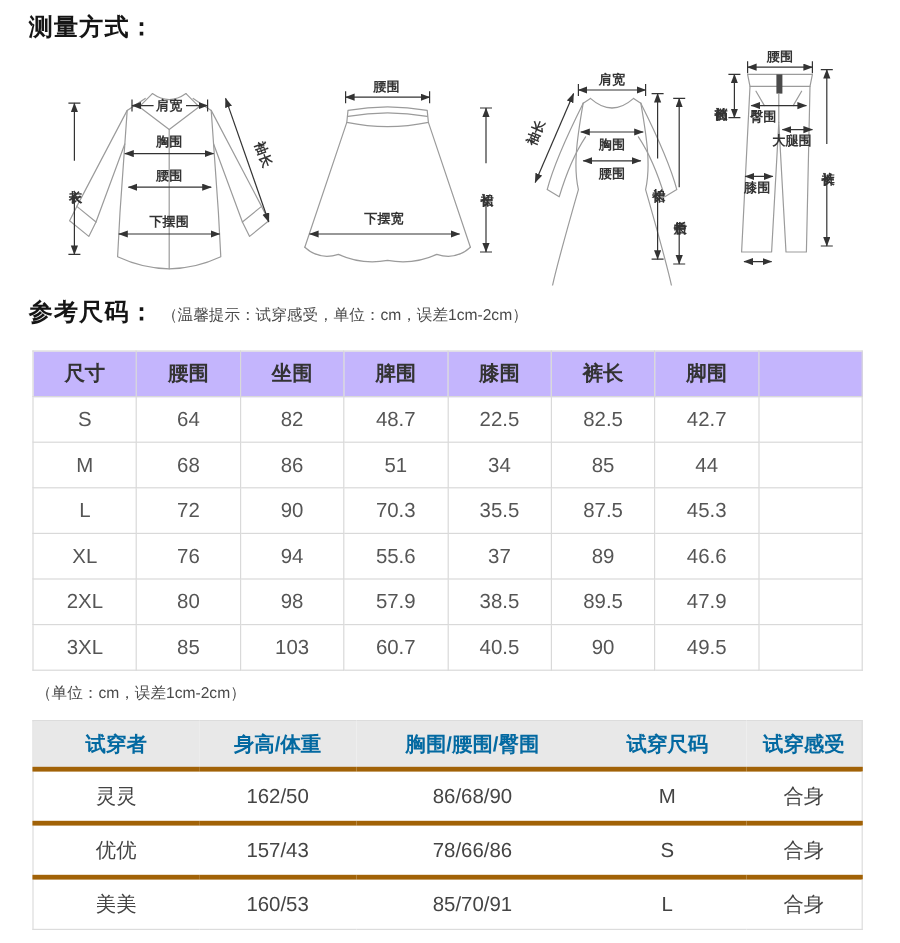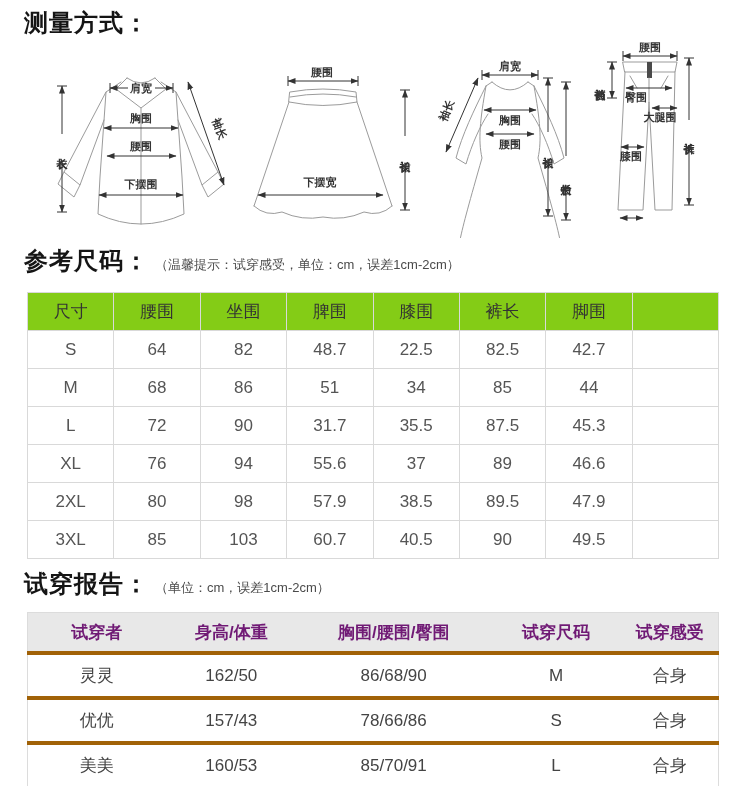--- a/index.html
+++ b/index.html
@@ -1,34 +1,34 @@
 <!DOCTYPE html>
 <html><head>
 <meta charset="utf-8">
 <style>
   html,body{margin:0;padding:0;background:#fff;}
   body{width:750px;height:786px;font-family:"Liberation Sans","DejaVu Sans",sans-serif;color:#333;overflow:hidden;}
   .title-row{display:flex;align-items:baseline;margin:8px 0 0 24px;}
-  .section-title{font-size:24px;font-weight:bold;color:#151515;letter-spacing:1px;line-height:30px;white-space:nowrap;}
+  .section-title{font-size:20px;font-weight:bold;color:#151515;letter-spacing:1px;line-height:30px;white-space:nowrap;}
   .section-note{font-size:13px;color:#4a4a4a;margin-left:6px;white-space:nowrap;}
   .diagrams{display:block;margin:2px 0 0 0;}
   svg text{font-family:"Liberation Sans","DejaVu Sans",sans-serif;fill:#333;font-size:11px;font-weight:600;}
   svg .vtext{writing-mode:vertical-rl;text-orientation:upright;}
   svg .garment{fill:none;stroke:#9b9b9b;stroke-width:1;stroke-linejoin:round;stroke-linecap:round;}
   svg .dim{stroke:#333;stroke-width:1;fill:none;}
   svg .tick{stroke:#333;stroke-width:1;}
   
   table{border-collapse:collapse;table-layout:fixed;}
   .size-table{width:692px;margin:16px 0 0 27px;}
   .size-table td,.size-table th{border:1px solid #d9d9d9;height:37px;text-align:center;vertical-align:middle;font-size:17px;padding:0;}
-  .size-table th{font-weight:normal;color:#333;background:#84cc16;}
+  .size-table th{font-weight:bold;color:#333;background:#c4b5fd;}
   .size-table td{font-weight:normal;color:#555;}
   
   .fit-table{width:692px;margin:13px 0 0 27px;border:1px solid #dcdcdc;}
-  .fit-table th{background:#e8e8e8;height:38px;font-size:17px;font-weight:bold;color:#701a75;text-align:center;vertical-align:middle;padding:0;}
+  .fit-table th{background:#e8e8e8;height:38px;font-size:17px;font-weight:bold;color:#0369a1;text-align:center;vertical-align:middle;padding:0;}
   .fit-table td{height:41px;border-top:4px solid #a16207;font-size:17px;color:#444;text-align:center;vertical-align:middle;padding:0;}
 </style>
 </head>
 <body>
 
 <div class="title-row">
   <span class="section-title">测量方式：</span>
 </div>
 
 <svg class="diagrams" width="750" height="198" viewBox="0 0 750 198">
@@ -213,21 +213,21 @@
       <td>51</td>
       <td>34</td>
       <td>85</td>
       <td>44</td>
       <td></td>
     </tr>
     <tr>
       <td>L</td>
       <td>72</td>
       <td>90</td>
-      <td>31.7</td>
+      <td>70.3</td>
       <td>35.5</td>
       <td>87.5</td>
       <td>45.3</td>
       <td></td>
     </tr>
     <tr>
       <td>XL</td>
       <td>76</td>
       <td>94</td>
       <td>55.6</td>
@@ -253,21 +253,20 @@
       <td>60.7</td>
       <td>40.5</td>
       <td>90</td>
       <td>49.5</td>
       <td></td>
     </tr>
   </tbody>
 </table>
 
 <div class="title-row" style="margin-top:10px;">
-  <span class="section-title">试穿报告：</span>
   <span class="section-note">（单位：cm，误差1cm-2cm）</span>
 </div>
 
 <table class="fit-table">
   <colgroup>
     <col style="width:20%">
       <col style="width:19%">
       <col style="width:28%">
       <col style="width:19%">
       <col style="width:14%">

